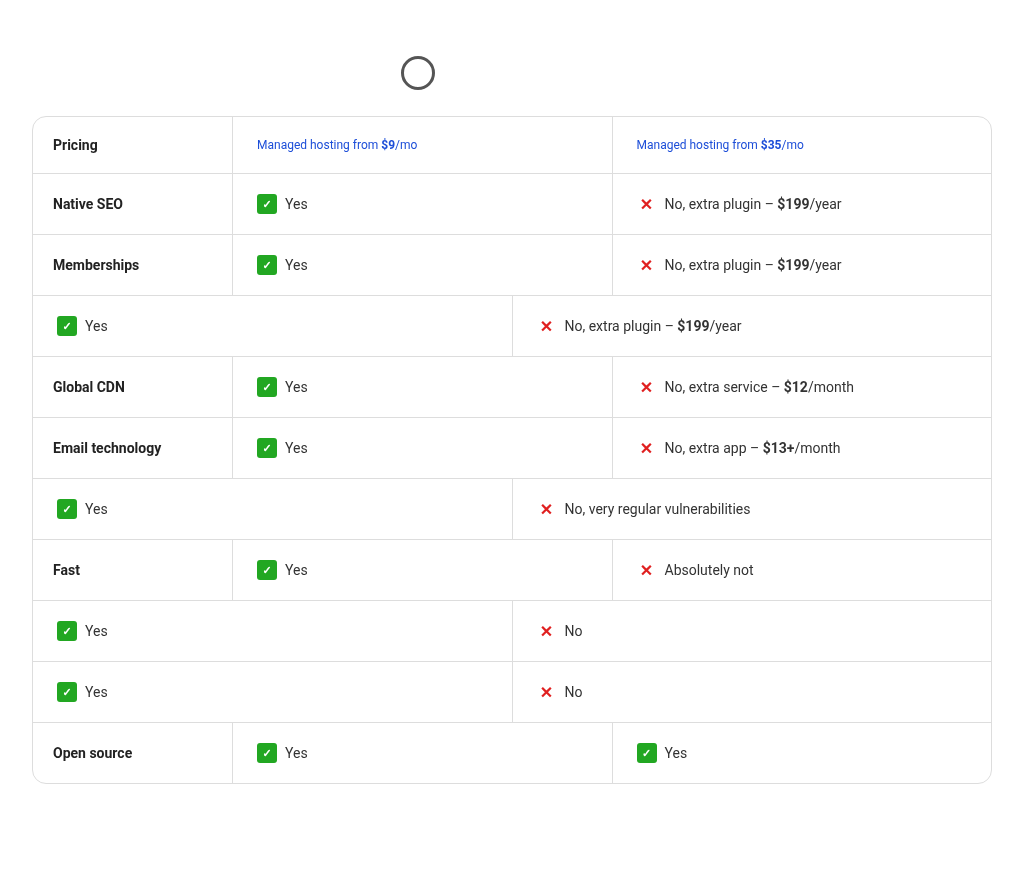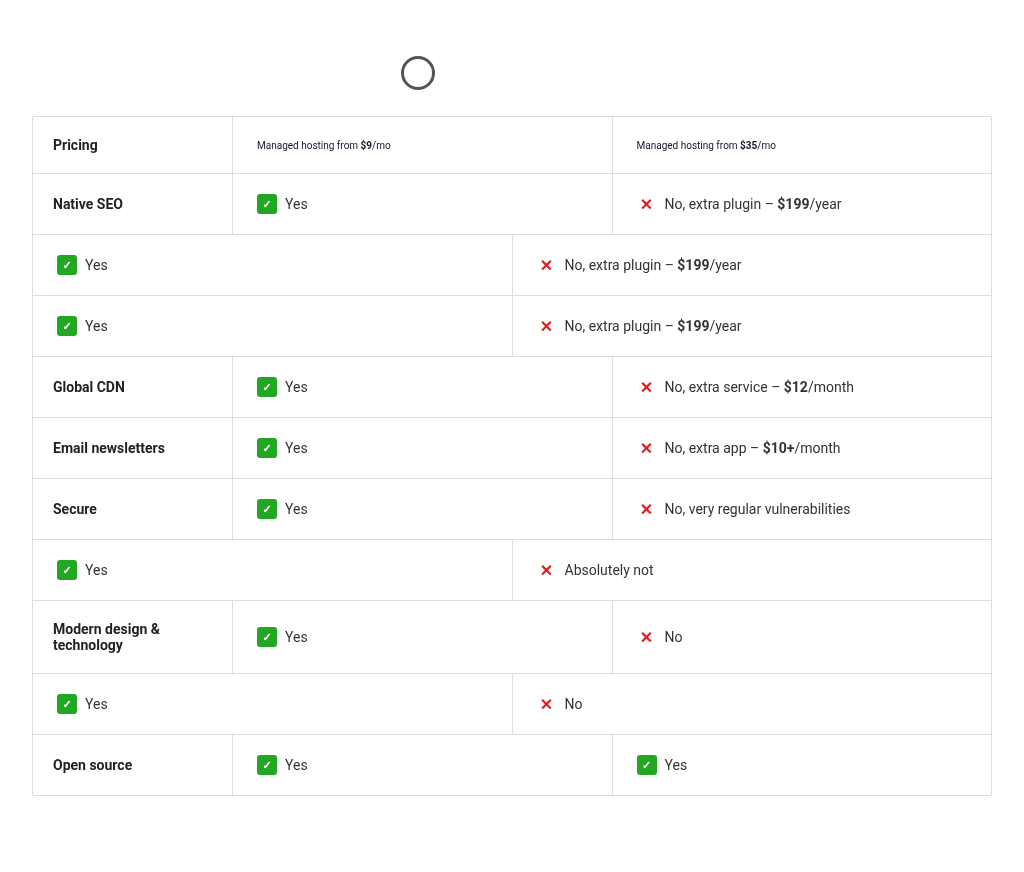--- a/index.html
+++ b/index.html
@@ -50,21 +50,21 @@
     .ghost-circle {
       width: 34px;
       height: 34px;
       border-radius: 50%;
       border: 3px solid #555;
       background: transparent;
       display: inline-block;
     }
     .comparison-table {
       border: 1px solid #ddd;
-      border-radius: 2px;
+      border-radius: 14px;
       overflow: hidden;
     }
     .table-row {
       display: flex;
       border-bottom: 1px solid #ddd;
     }
     .table-row:last-child {
       border-bottom: none;
     }
     .cell-feature {
@@ -115,22 +115,22 @@
       justify-content: center;
       width: 20px;
       height: 20px;
       margin-right: 8px;
       flex-shrink: 0;
       color: #e02020;
       font-size: 16px;
       font-weight: bold;
     }
     .pricing-text {
-      font-size: 10px;
-      color: #0f172a;
+      font-size: 12px;
+      color: #1d4ed8;
     }
   </style>
 </head>
 <body>
 
 <div class="container">
   <div class="header-row">
     <div class="header-ghost">
       <div class="ghost-logo">
         <span class="ghost-circle"></span>
@@ -157,20 +157,21 @@
         <div class="cell-ghost">
       <span class="check-icon">✓</span>
       <span>Yes</span>
     </div>
         <div class="cell-wp">
       <span class="x-icon">✕</span>
       <span>No, extra plugin – <strong>$199</strong>/year</span>
     </div>
       </div>
       <div class="table-row">
+        <div class="cell-feature">Memberships</div>
         <div class="cell-ghost">
       <span class="check-icon">✓</span>
       <span>Yes</span>
     </div>
         <div class="cell-wp">
       <span class="x-icon">✕</span>
       <span>No, extra plugin – <strong>$199</strong>/year</span>
     </div>
       </div>
       <div class="table-row">
@@ -188,53 +189,52 @@
         <div class="cell-ghost">
       <span class="check-icon">✓</span>
       <span>Yes</span>
     </div>
         <div class="cell-wp">
       <span class="x-icon">✕</span>
       <span>No, extra service – <strong>$12</strong>/month</span>
     </div>
       </div>
       <div class="table-row">
-        <div class="cell-feature">Email newsletters</div>
-        <div class="cell-ghost">
-      <span class="check-icon">✓</span>
-      <span>Yes</span>
-    </div>
-        <div class="cell-wp">
-      <span class="x-icon">✕</span>
-      <span>No, extra app – <strong>$10+</strong>/month</span>
-    </div>
-      </div>
-      <div class="table-row">
-        <div class="cell-feature">Secure</div>
+        <div class="cell-feature">Email technology</div>
+        <div class="cell-ghost">
+      <span class="check-icon">✓</span>
+      <span>Yes</span>
+    </div>
+        <div class="cell-wp">
+      <span class="x-icon">✕</span>
+      <span>No, extra app – <strong>$13+</strong>/month</span>
+    </div>
+      </div>
+      <div class="table-row">
         <div class="cell-ghost">
       <span class="check-icon">✓</span>
       <span>Yes</span>
     </div>
         <div class="cell-wp">
       <span class="x-icon">✕</span>
       <span>No, very regular vulnerabilities</span>
     </div>
       </div>
       <div class="table-row">
+        <div class="cell-feature">Fast</div>
         <div class="cell-ghost">
       <span class="check-icon">✓</span>
       <span>Yes</span>
     </div>
         <div class="cell-wp">
       <span class="x-icon">✕</span>
       <span>Absolutely not</span>
     </div>
       </div>
       <div class="table-row">
-        <div class="cell-feature">Modern design &amp; technology</div>
         <div class="cell-ghost">
       <span class="check-icon">✓</span>
       <span>Yes</span>
     </div>
         <div class="cell-wp">
       <span class="x-icon">✕</span>
       <span>No</span>
     </div>
       </div>
       <div class="table-row">

